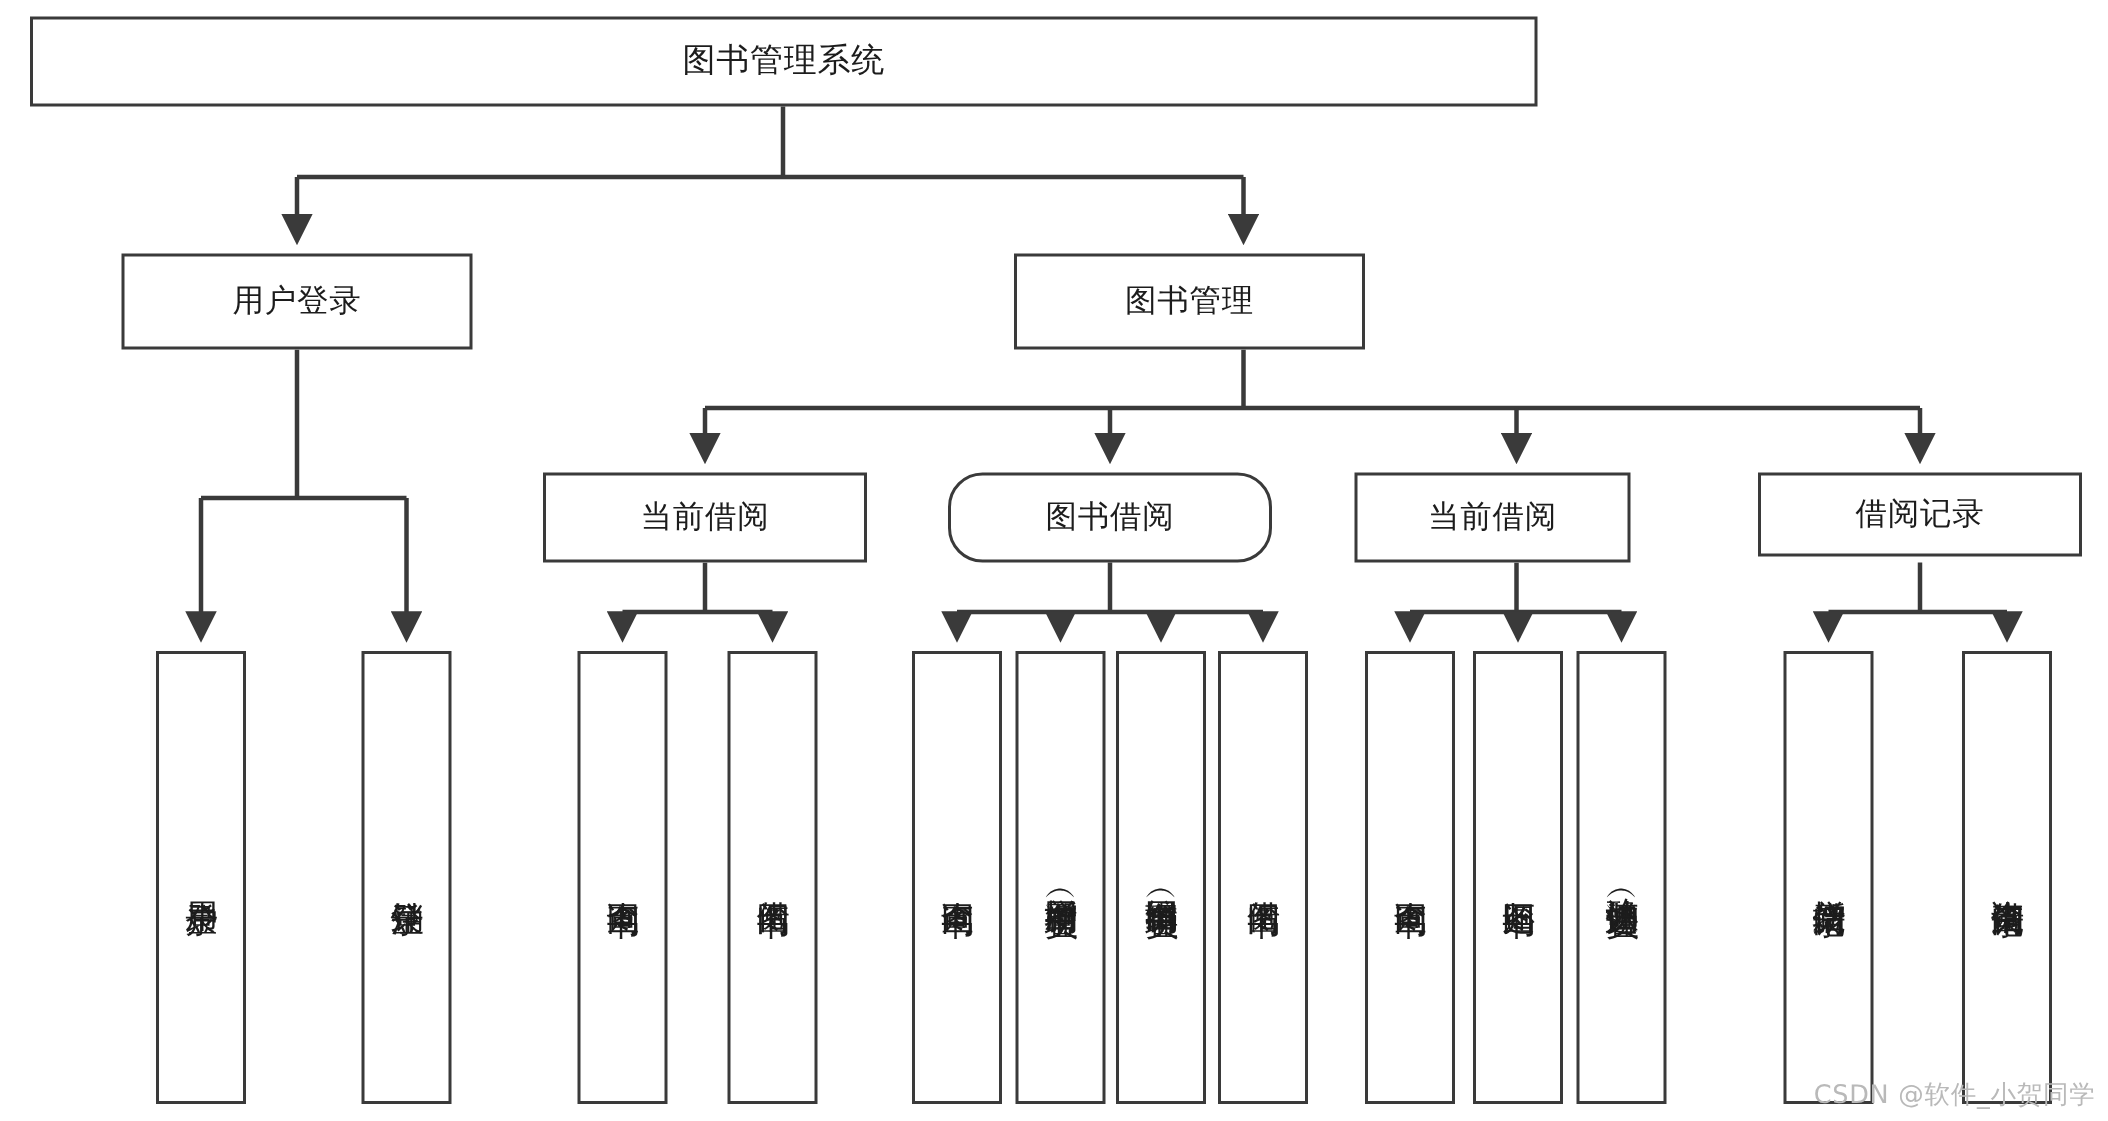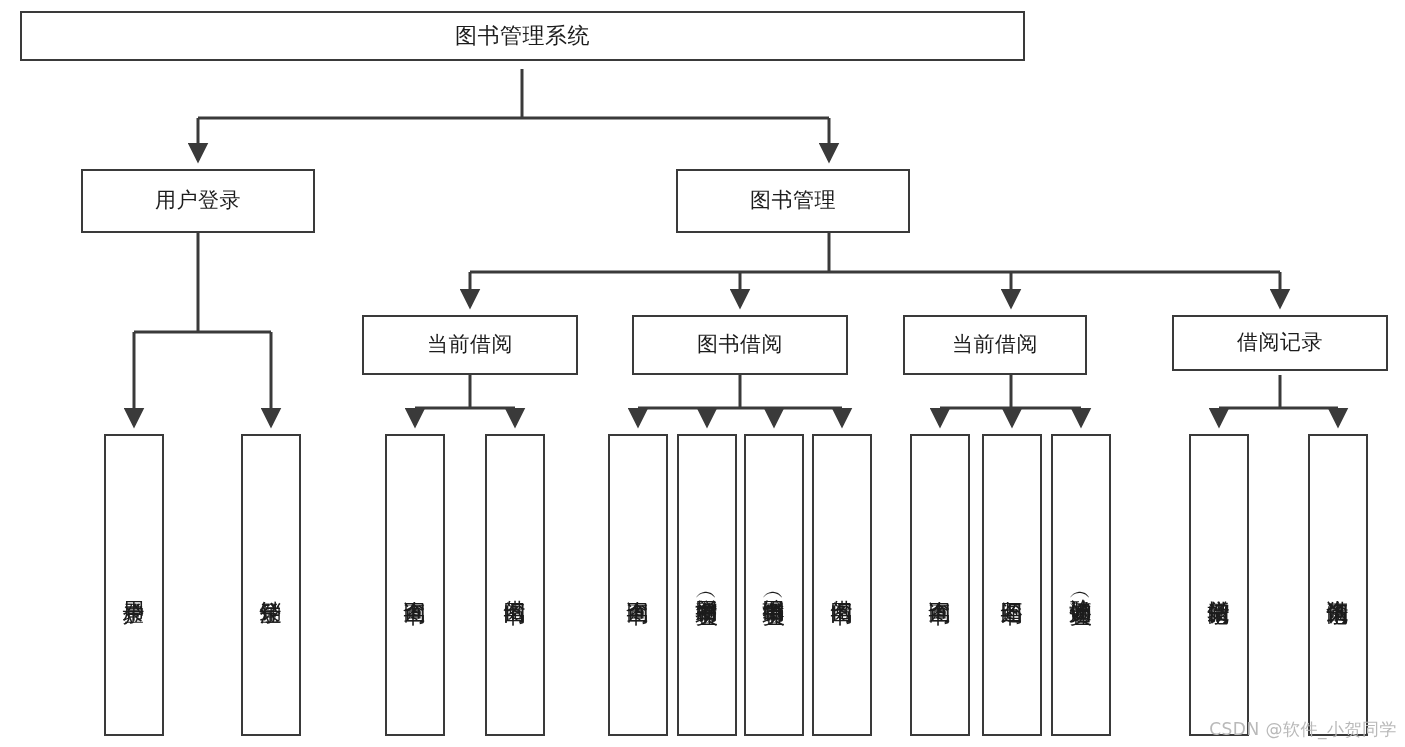--- a/index.html
+++ b/index.html
@@ -118,35 +118,35 @@
       <path d="M 1012 408 L 1012 425" marker-end="url(#arrow)"></path>
       <path d="M 1081 408 L 1081 425" marker-end="url(#arrow)"></path>
 
       <path d="M 1280 375 L 1280 408"></path>
       <path d="M 1219 408 L 1338 408"></path>
       <path d="M 1219 408 L 1219 425" marker-end="url(#arrow)"></path>
       <path d="M 1338 408 L 1338 425" marker-end="url(#arrow)"></path>
     </g>
   </svg>
 
-  <div class="node h-node root" style="left:20px;top:11px;width:1005px;height:50px;">
+  <div class="node h-node root" style="left:20px;top:11px;width:1005px;height:60px;">
     <span class="label">图书管理系统</span>
   </div>
 
   <div class="node h-node" style="left:81px;top:169px;width:234px;height:64px;">
     <span class="label">用户登录</span>
   </div>
   <div class="node h-node" style="left:676px;top:169px;width:234px;height:64px;">
     <span class="label">图书管理</span>
   </div>
 
   <div class="node h-node" style="left:362px;top:315px;width:216px;height:60px;">
     <span class="label">当前借阅</span>
   </div>
-  <div class="node h-node" style="left:632px;top:315px;width:216px;height:60px;">
+  <div class="node h-node" style="left:632px;top:315px;width:216px;height:60px;border-radius:23px;">
     <span class="label">图书借阅</span>
   </div>
   <div class="node h-node" style="left:903px;top:315px;width:184px;height:60px;">
     <span class="label">当前借阅</span>
   </div>
   <div class="node h-node" style="left:1172px;top:315px;width:216px;height:56px;">
     <span class="label">借阅记录</span>
   </div>
 
   <div class="node v-node" style="left:104px;top:434px;width:60px;height:302px;">

